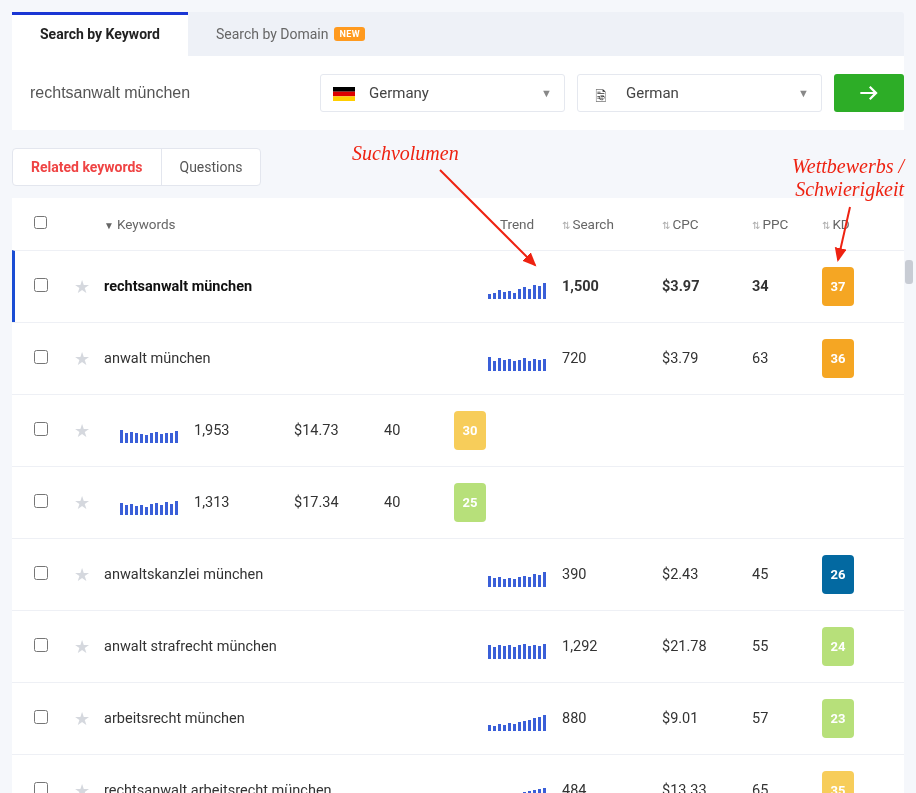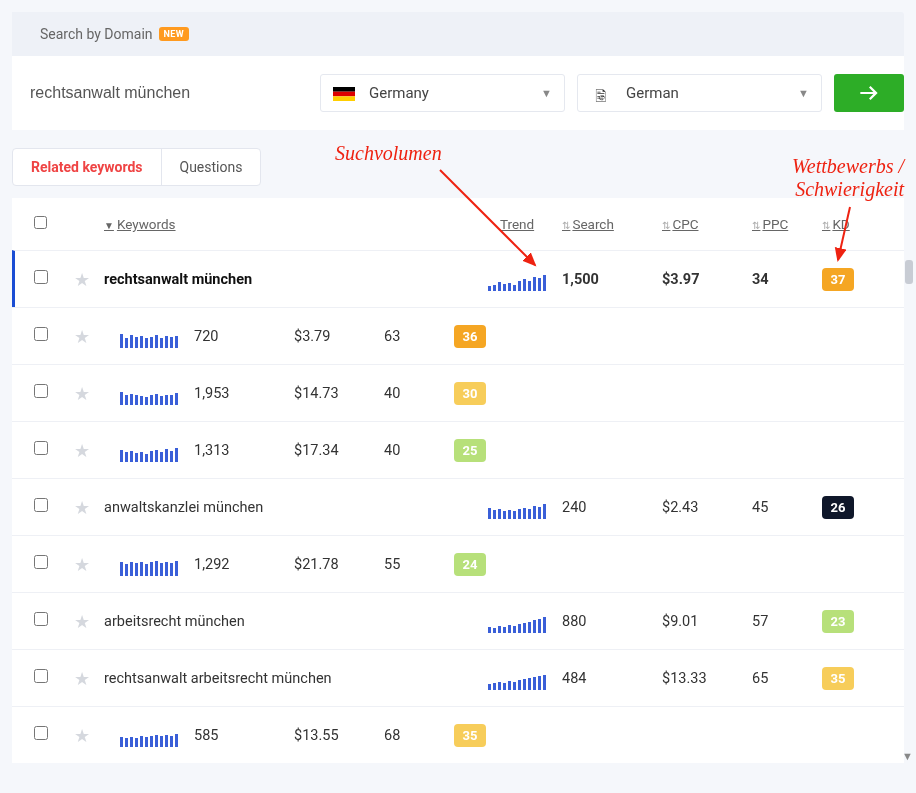--- a/index.html
+++ b/index.html
@@ -28,21 +28,21 @@
   .toggle { width:32px; height:18px; background:#e2e5ec; border-radius:10px; position:relative;}
   .toggle::after{content:""; position:absolute; width:15px; height:15px; background:#555; border-radius:50%; left:1px; top:1.5px;}
   .flabel { font-size:14px; color:#333;}
   .rtabs { display:flex; background:#fff; border:1px solid #e3e6ee; border-radius:4px; overflow:hidden;}
   .rtabs .rtab { padding:10px 18px; font-size:14px; color:#555; cursor:pointer; border-left:1px solid #e3e6ee;}
   .rtabs .rtab:first-child{border-left:none;}
   .rtabs .rtab.active { color:#ef4444; font-weight:700;}
 
   
   .tbl { background:#fff; width:100%; }
-  .thead { display:flex; align-items:flex-end; padding:18px 12px 18px 22px; color:#666; font-size:13.5px;text-decoration:underline;}
+  .thead { display:flex; align-items:flex-end; padding:18px 12px 18px 22px; color:#666; font-size:13.5px;}
   .cchk{width:40px;}
   .cstar{width:30px;}
   .ckw{flex:1;}
   .ctrend{width:90px; text-align:center;}
   .csearch{width:100px; text-align:left;}
   .ccpc{width:90px; text-align:left;}
   .cppc{width:70px; text-align:left;}
   .ckd{width:70px; text-align:left;}
   .sorticon{color:#aaa; font-size:10px; margin-right:2px;}
   .caret-dn{color:#666; font-size:10px; margin-right:3px;}
@@ -50,36 +50,37 @@
   .row { display:flex; align-items:center; padding:16px 12px 16px 22px; border-top:1px solid #eef0f5; font-size:14.5px; color:#333; position:relative;}
   .row.active{ border-left:3px solid #1a4dd4; padding-left:19px;}
   .row.active .ckw{ font-weight:700; color:#111;}
   .row .cchk input{ width:14px; height:14px;}
   .row .cstar{ color:#d5d8de; font-size:18px; cursor:pointer;}
   .trendbars{ display:flex; align-items:flex-end; gap:2px; height:24px; justify-content:center;}
   .trendbars span{ width:3px; background:#3a5fd8; display:block;}
   .row.active .csearch{font-weight:700;}
   .row.active .ccpc{font-weight:700;}
   .row.active .cppc{font-weight:700;}
-  .kd { display:inline-block; min-width:32px; padding:4px 8px; border-radius:4px; color:#fff; font-weight:700; font-size:13px; text-align:center;}
+  .kd { display:inline-block; min-width:32px; padding:12px 8px; border-radius:4px; color:#fff; font-weight:700; font-size:13px; text-align:center;}
 
   
   .scrollhint{ position:absolute; right:3px; top:260px; width:8px; height:24px; background:#c8ccd4; border-radius:3px;}
   .scrollhint2{ position:absolute; right:3px; bottom:12px; color:#888; font-size:11px;}
 
   
   .anno { position:absolute; font-family:"Comic Sans MS","Segoe Script",cursive; color:#e21; font-style:italic; font-size:20px; pointer-events:none; font-weight:500;}
   svg.arrow { position:absolute; pointer-events:none; }
 </style>
 </head>
 <body>
 
 <div class="wrap">
 
   <div class="tabs">
+    <div class="tab active">Search by Keyword</div>
     <div class="tab">
       <span>Search by Domain</span>
       <span class="badge-new">NEW</span>
     </div>
   </div>
 
   <div class="searchrow">
     <input class="kw-input" value="rechtsanwalt münchen" style="">
     <div class="selbox">
       <span class="flag">
@@ -144,20 +145,21 @@
             </div>
           </div>
           <div class="csearch">1,500</div>
           <div class="ccpc">$3.97</div>
           <div class="cppc">34</div>
           <div class="ckd"><span class="kd" style="background:#f5a623">37</span></div>
         </div>
         <div class="row">
           <div class="cchk"><input type="checkbox" style=""></div>
           <div class="cstar">★</div>
+          <div class="ckw">anwalt münchen</div>
           <div class="ctrend">
             <div class="trendbars">
               <span style="height:14px"></span>
               <span style="height:10px"></span>
               <span style="height:13px"></span>
               <span style="height:11px"></span>
               <span style="height:12px"></span>
               <span style="height:10px"></span>
               <span style="height:11px"></span>
               <span style="height:13px"></span>
@@ -233,28 +235,29 @@
               <span style="height:9px"></span>
               <span style="height:8px"></span>
               <span style="height:10px"></span>
               <span style="height:11px"></span>
               <span style="height:10px"></span>
               <span style="height:13px"></span>
               <span style="height:12px"></span>
               <span style="height:15px"></span>
             </div>
           </div>
-          <div class="csearch">240</div>
+          <div class="csearch">390</div>
           <div class="ccpc">$2.43</div>
           <div class="cppc">45</div>
-          <div class="ckd"><span class="kd" style="background:#0f172a">26</span></div>
-        </div>
-        <div class="row">
-          <div class="cchk"><input type="checkbox" style=""></div>
-          <div class="cstar">★</div>
+          <div class="ckd"><span class="kd" style="background:#0369a1">26</span></div>
+        </div>
+        <div class="row">
+          <div class="cchk"><input type="checkbox" style=""></div>
+          <div class="cstar">★</div>
+          <div class="ckw">anwalt strafrecht münchen</div>
           <div class="ctrend">
             <div class="trendbars">
               <span style="height:14px"></span>
               <span style="height:12px"></span>
               <span style="height:14px"></span>
               <span style="height:13px"></span>
               <span style="height:14px"></span>
               <span style="height:12px"></span>
               <span style="height:14px"></span>
               <span style="height:15px"></span>
@@ -339,21 +342,21 @@
             </div>
           </div>
           <div class="csearch">585</div>
           <div class="ccpc">$13.55</div>
           <div class="cppc">68</div>
           <div class="ckd"><span class="kd" style="background:#f7cd5a">35</span></div>
         </div>
       </div>
   </div>
 
-  <div class="anno" style="top:142px; left:335px;">Suchvolumen</div>
+  <div class="anno" style="top:142px; left:352px;">Suchvolumen</div>
   <svg class="arrow" style="top:165px; left:430px;" width="120" height="110">
     <defs>
         <marker id="ah1" markerWidth="8" markerHeight="8" refX="6" refY="3" orient="auto">
           <path d="M0,0 L7,3 L0,6 Z" fill="#e21"></path>
         </marker>
       </defs>
     <path d="M10,5 L105,100" stroke="#e21" stroke-width="2" fill="none" marker-end="url(#ah1)"></path>
   </svg>
   <div class="anno" style="top:155px; right:12px; text-align:right;">
     <span>Wettbewerbs /</span><br><span>Schwierigkeit</span>

